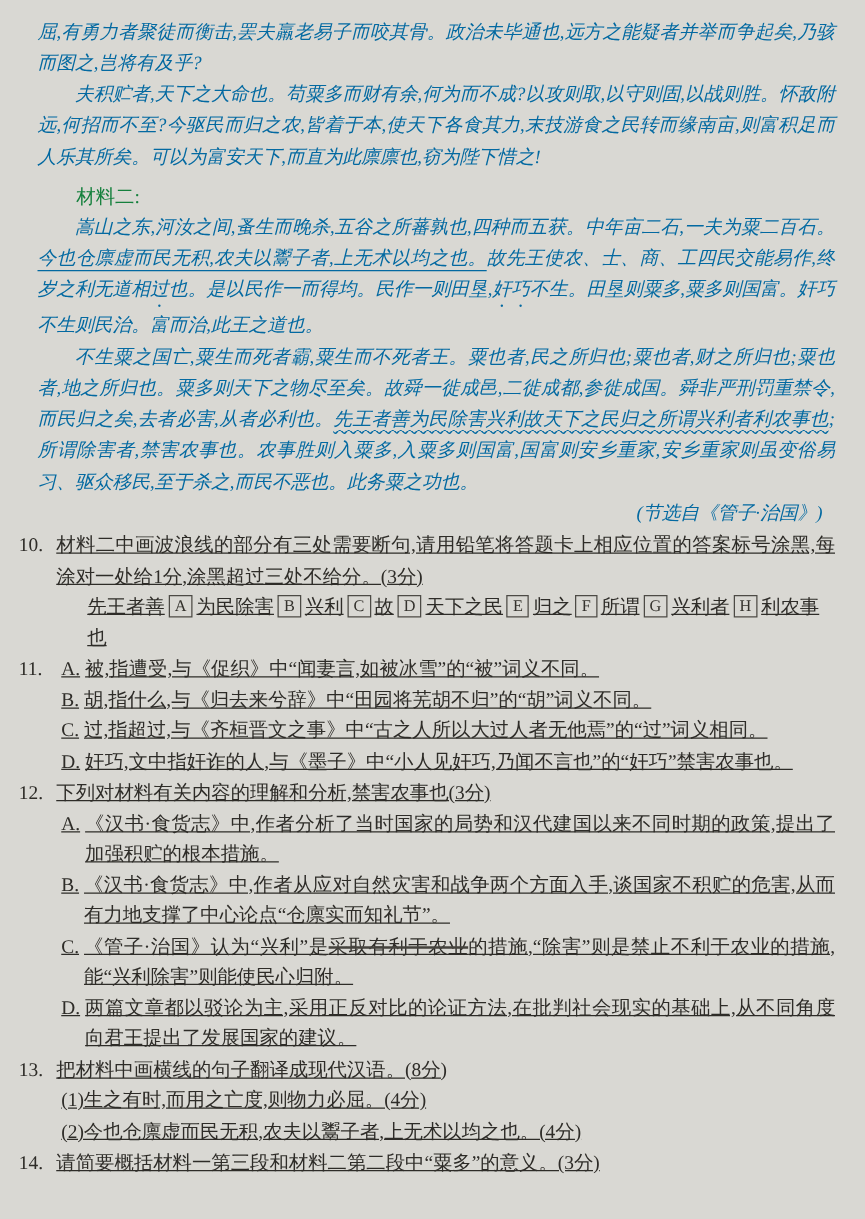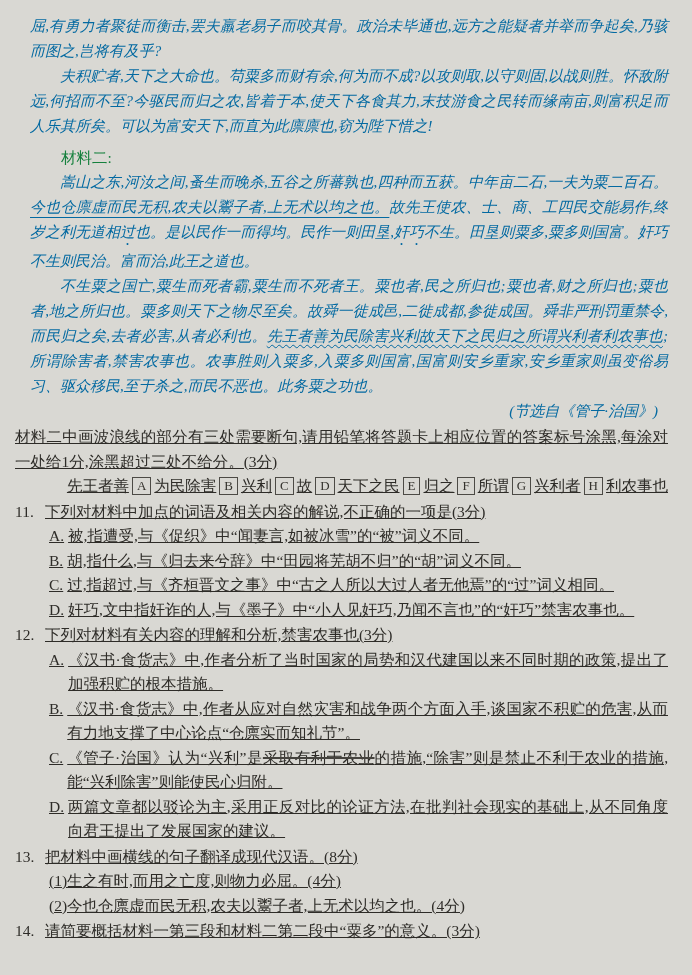--- a/index.html
+++ b/index.html
@@ -21,21 +21,21 @@
   .matlabel{margin:6px 0 0 15px;text-indent:2em;font-size:15.5px;line-height:25px;font-style:normal;color:#15803d;}
   
   .q{display:flex;margin-top:1px;font-size:15.5px;line-height:24.5px;color:#2e2c28;}
   .qnum{flex:none;width:30px;}
   .qbody{flex:1;min-width:0;text-decoration:underline;}
   .stem{margin:0;text-align:justify;}
   .opt{display:flex;margin:0;padding-left:4px;}
   .optlabel{flex:none;margin-right:4px;}
   .opttext{flex:1;text-align:justify;margin:0;}
   .subitem{margin:0;padding-left:4px;}
-  .duanju{margin:0;padding-left:1.6em;font-size:15.5px;text-align:right;}
+  .duanju{margin:0;padding-left:1.6em;font-size:15.5px;}
   .sq{
     display:inline-block;border:1px solid #4c4a45;background:transparent;
     padding:0 4px;margin:0 3px;font-size:13px;line-height:16px;vertical-align:1px;
     font-family:"Liberation Serif",serif;color:#34322d;
   }
   
   .u-line{text-decoration:underline;text-underline-offset:5px;text-decoration-thickness:1px;}
   .u-wavy{text-decoration:underline;text-decoration-style:wavy;text-underline-offset:3px;text-decoration-thickness:1px;}
   .dot-em{
     -webkit-text-emphasis:filled dot;-webkit-text-emphasis-position:under right;
@@ -54,30 +54,30 @@
   </section>
 
   <p class="matlabel">材料二:</p>
   <section class="passage">
     <p class="script indent"><span>嵩山之东,河汝之间,蚤生而晚杀,五谷之所蕃孰也,四种而五获。中年亩二石,一夫为粟二百石。</span><span class="u-line">今也仓廪虚而民无积,农夫以鬻子者,上无术以均之也。</span><span>故先王使农、士、商、工四民交能易作,终岁之利无道相</span><span class="dot-em">过</span><span>也。是以民作一而得均。民作一则田垦,</span><span class="dot-em">奸巧</span><span>不生。田垦则粟多,粟多则国富。奸巧不生则民治。富而治,此王之道也。</span></p>
     <p class="script indent"><span>不生粟之国亡,粟生而死者霸,粟生而不死者王。粟也者,民之所归也;粟也者,财之所归也;粟也者,地之所归也。粟多则天下之物尽至矣。故舜一徙成邑,二徙成都,参徙成国。舜非严刑罚重禁令,而民归之矣,去者必害,从者必利也。</span><span class="u-wavy">先王者善为民除害兴利故天下之民归之所谓兴利者利农事也</span><span>;所谓除害者,禁害农事也。农事胜则入粟多,入粟多则国富,国富则安乡重家,安乡重家则虽变俗易习、驱众移民,至于杀之,而民不恶也。此务粟之功也。</span></p>
     <p class="script citation">(节选自《管子·治国》)</p>
   </section>
 
   <div class="q">
+    <span class="qnum">10.</span>
     <div class="qbody">
       <p class="stem">材料二中画波浪线的部分有三处需要断句,请用铅笔将答题卡上相应位置的答案标号涂黑,每涂对一处给1分,涂黑超过三处不给分。(3分)</p>
       <p class="duanju"><span>先王者善</span><span class="sq">A</span><span>为民除害</span><span class="sq">B</span><span>兴利</span><span class="sq">C</span><span>故</span><span class="sq">D</span><span>天下之民</span><span class="sq">E</span><span>归之</span><span class="sq">F</span><span>所谓</span><span class="sq">G</span><span>兴利者</span><span class="sq">H</span><span>利农事也</span></p>
     </div>
   </div>
 
   <div class="q">
     <span class="qnum">11.</span>
     <div class="qbody">
-      <p class="stem">下列对材料中加点的词语及相关内容的解说,不正确的一项是(3分)</p>
       <div class="opt">
           <span class="optlabel">A.</span>
           <p class="opttext">被,指遭受,与《促织》中“闻妻言,如被冰雪”的“被”词义不同。</p>
         </div>
       <div class="opt">
           <span class="optlabel">B.</span>
           <p class="opttext">胡,指什么,与《归去来兮辞》中“田园将芜胡不归”的“胡”词义不同。</p>
         </div>
       <div class="opt">
           <span class="optlabel">C.</span>

